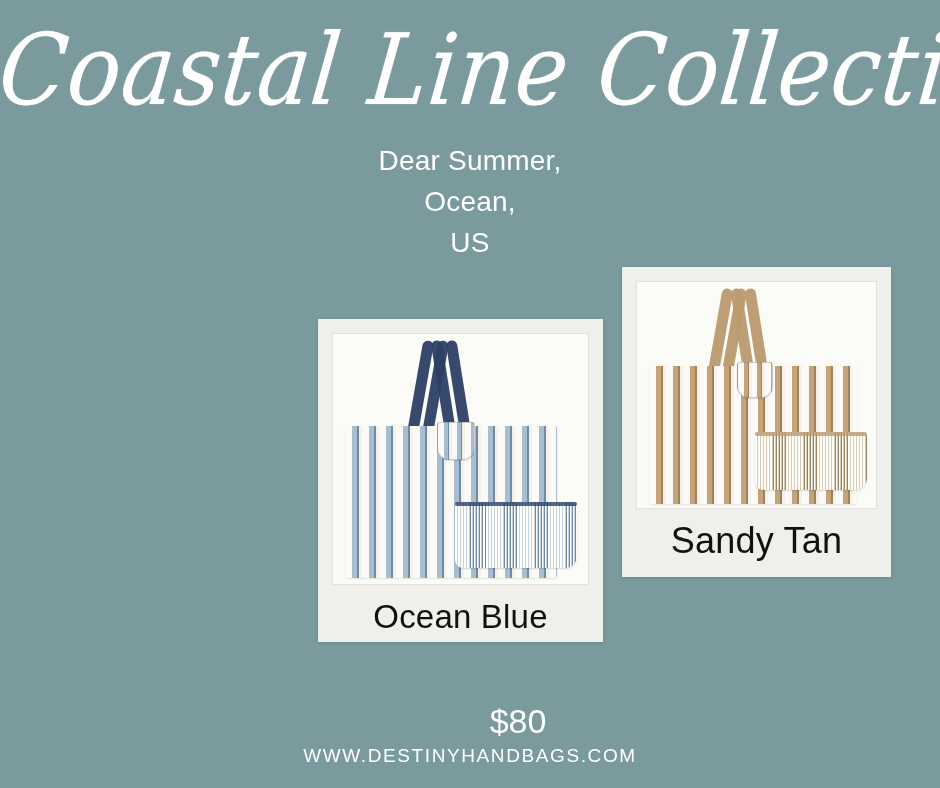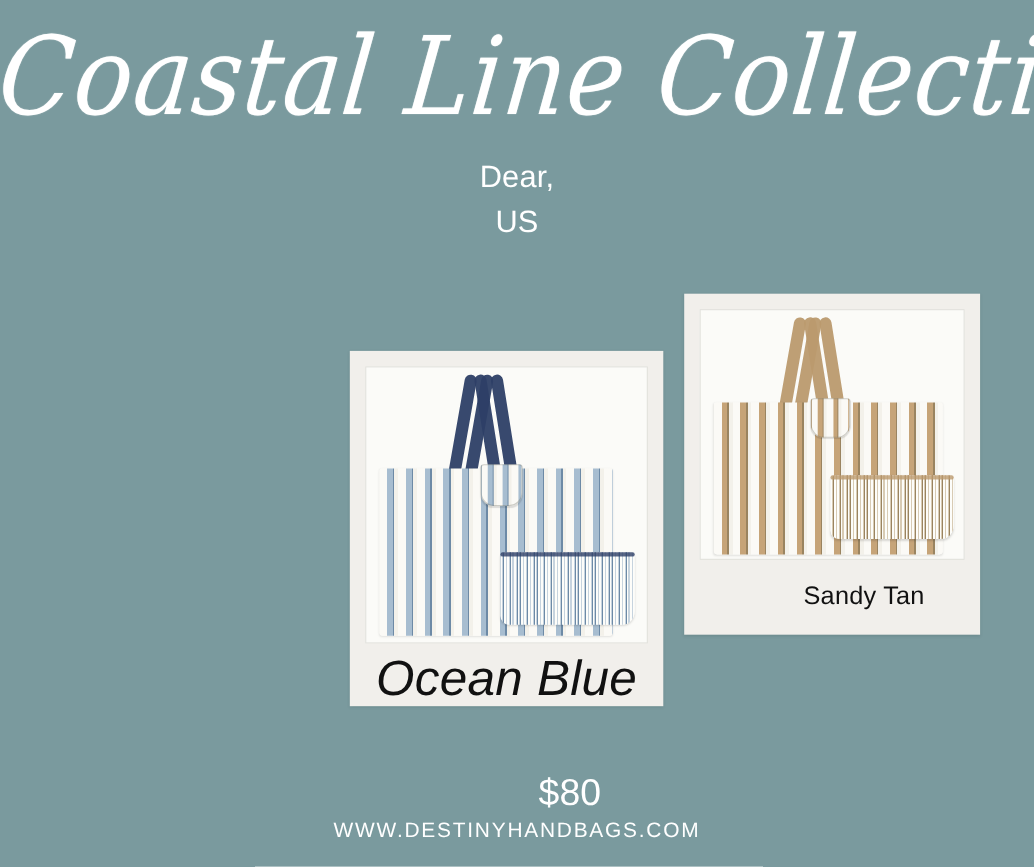--- a/index.html
+++ b/index.html
@@ -79,25 +79,25 @@
     font-weight: 400;
     letter-spacing: 0.2px;
   }
 
   #card-1 { left: 33px;  top: 272px; width: 264px; height: 306px; }
   #card-1 .photo   { left: 13px; top: 13px; width: 238px; height: 244px; }
   #card-1 .caption { top: 266px; font-size: 32px; }
 
   #card-2 { left: 318px; top: 319px; width: 285px; height: 323px; }
   #card-2 .photo   { left: 14px; top: 14px; width: 257px; height: 252px; }
-  #card-2 .caption { top: 278px; font-size: 45px; font-style: italic; }
+  #card-2 .caption { top: 278px; font-size: 33px; }
 
   #card-3 { left: 622px; top: 267px; width: 269px; height: 310px; }
   #card-3 .photo   { left: 14px; top: 14px; width: 241px; height: 228px; }
-  #card-3 .caption { top: 254px; font-size: 23px; padding-left: 29px; }
+  #card-3 .caption { top: 254px; font-size: 36px; }
 
   
   .bagscene { position: absolute; inset: 0; }
 
   .strap {
     position: absolute;
     width: 11px;
     border-radius: 6px;
   }
   .strap.l { transform: rotate(10deg); }
@@ -142,21 +142,22 @@
   #footer-url   { top: 744px; font-size: 19px; line-height: 24px; letter-spacing: 1.6px; font-weight: 400; }
 </style>
 </head>
 <body>
 
 <div id="poster">
 
   <div class="headline">Coastal Line Collection</div>
 
   <div class="letter">
-    <div class="line">Dear,</div>
+    <div class="line">Dear Summer,</div>
+    <div class="line">Ocean,</div>
     <div class="line">US</div>
   </div>
 
 
   <div class="card" id="card-2">
     <div class="photo" id="photo-2">
       <div class="bagscene" id="scene-2">
           <div class="strap l" style="left:82px;top:6px;height:96px;background:#2d3f66;opacity:.95;"></div>
           <div class="strap r2" style="left:97px;top:6px;height:96px;background:#2d3f66;opacity:.95;"></div>
           <div class="strap l2" style="left:105.25px;top:6px;height:96px;background:#2d3f66;opacity:.95;"></div>

